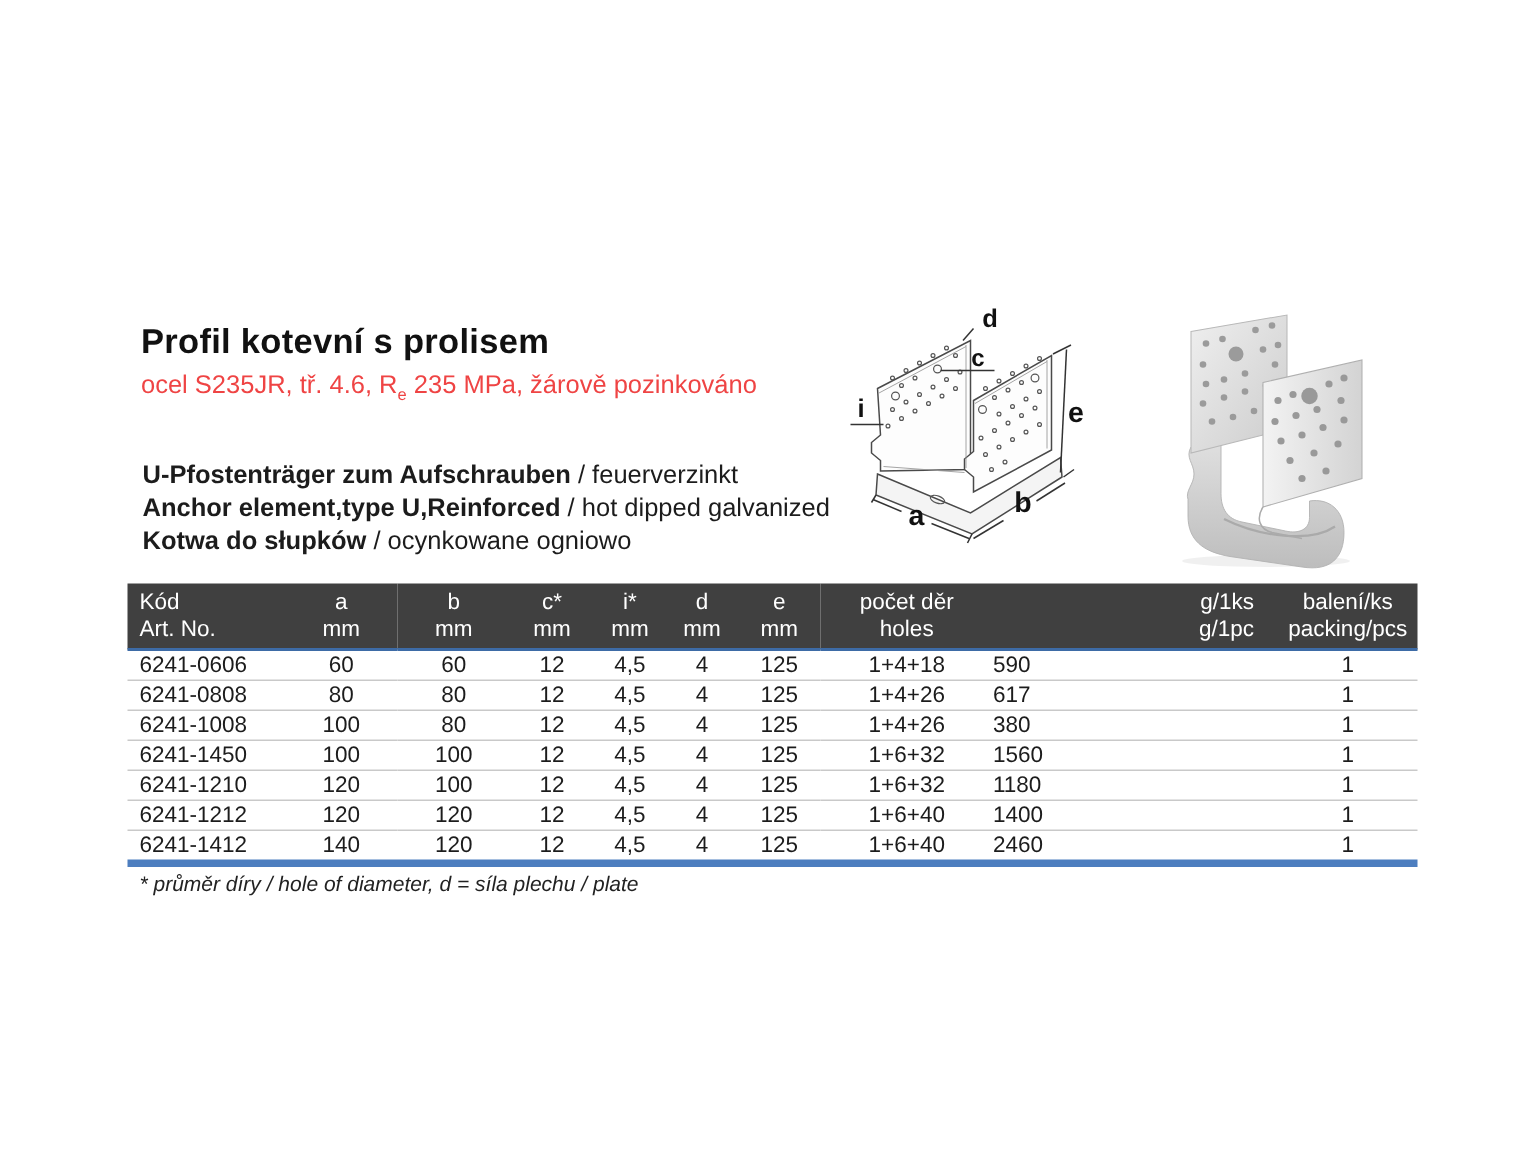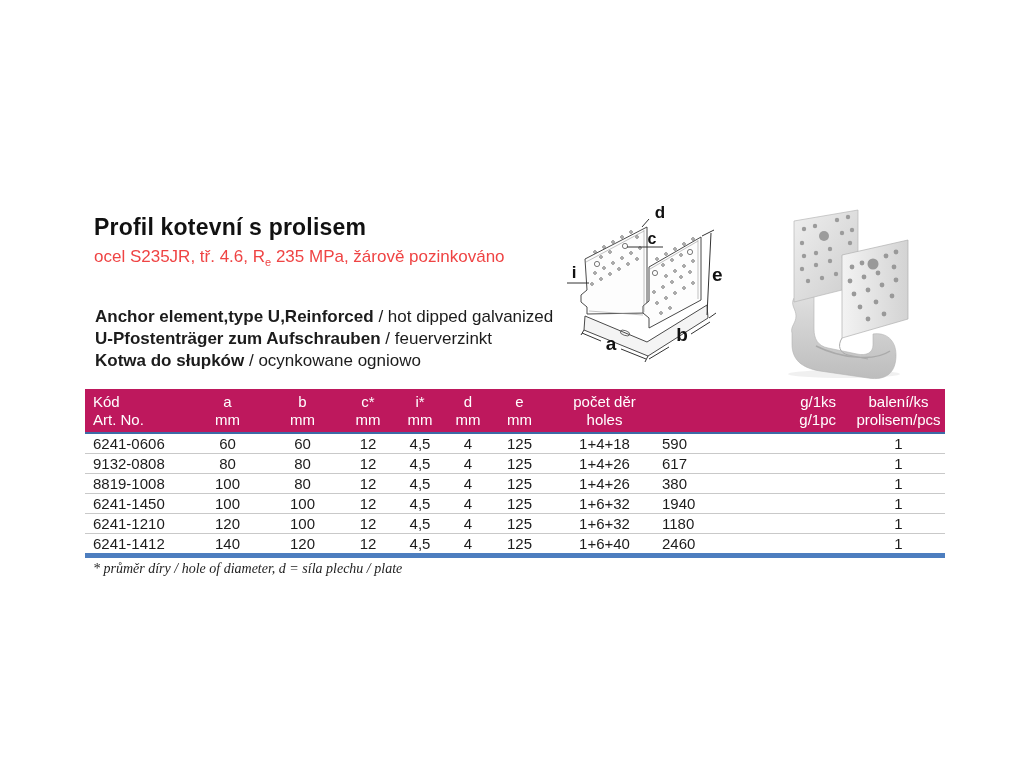--- a/index.html
+++ b/index.html
@@ -19,50 +19,50 @@
 
   
   .diagram { position:absolute; left:545px; top:185px; width:230px; height:200px; }
   .photo { position:absolute; left:782px; top:188px; width:175px; height:192px; }
   .dim-label { font-family:"Liberation Sans", sans-serif; font-weight:bold; fill:#111; }
 
   
   .table-wrap { position:absolute; left:85px; top:389px; width:860px; }
   table.spec { border-collapse:collapse; table-layout:fixed; width:860px; }
   table.spec thead th {
-    background:#be185d; color:#fff; font-weight:normal; font-size:15px;
+    background:#404040; color:#fff; font-weight:normal; font-size:15px;
     line-height:18px; padding:4px 0 3px 0; text-align:center; vertical-align:top;
     border-bottom:2px solid #3d6ba6;
   }
   table.spec thead th.c-code { text-align:left; padding-left:8px; }
   table.spec thead th.c-wt   { text-align:right; padding-right:16px;margin-top:13px; }
   table.spec tbody td {
     font-size:15px; height:19px; line-height:19px; text-align:center;
     border-bottom:1px solid #c9c9c9; color:#1c1c1c; padding:0;
     white-space:nowrap; overflow:hidden;
   }
   table.spec tbody tr:last-child td { border-bottom:none; }
   table.spec tbody td.c-code { text-align:left; padding-left:8px; }
   table.spec tbody td.c-wt   { text-align:left; padding-right:16px; }
   .bottom-bar { width:860px; height:5px; background:#4d7ebf; }
-  .footnote { font-size:14px; font-style:italic; padding:3px 0 0 8px; color:#222;font-family:Liberation Serif, serif; }
+  .footnote { font-size:14px; font-style:italic; padding:3px 0 0 8px; color:#222; }
 </style>
 </head>
 <body>
 
 <div class="page">
 
   <div class="title-block">
     <div class="title">Profil kotevní s prolisem</div>
     <div class="subtitle"><span>ocel S235JR, tř. 4.6, R</span><sub>e</sub><span> 235 MPa, žárově pozinkováno</span></div>
   </div>
 
   <div class="desc-block">
+    <div class="desc-line"><span class="b">U-Pfostenträger zum Aufschrauben</span><span> / feuerverzinkt</span></div>
     <div class="desc-line"><span class="b">Anchor element,type U,Reinforced</span><span> / hot dipped galvanized</span></div>
-    <div class="desc-line"><span class="b">U-Pfostenträger zum Aufschrauben</span><span> / feuerverzinkt</span></div>
     <div class="desc-line"><span class="b">Kotwa do słupków</span><span> / ocynkowane ogniowo</span></div>
   </div>
 
   <svg class="diagram" viewBox="0 0 230 200" xmlns="http://www.w3.org/2000/svg">
     <g stroke="#4a4a4a" stroke-width="1" fill="#fafafa">
 
       <path d="M40,131 L102,157 L162,120 L163,133 L103,171 L39,145 Z" fill="#f4f4f4"></path>
 
       <path d="M40,74 L102,42 L102,128 L42,129 L42,122 L36,117 L36,110 L42,105 Z" fill="#fdfdfd"></path>
 
@@ -273,83 +273,95 @@
           <th>
               <div>počet děr</div>
               <div>holes</div>
             </th>
           <th class="c-wt">
               <div>g/1ks</div>
               <div>g/1pc</div>
             </th>
           <th>
               <div>balení/ks</div>
-              <div>prolisem/pcs</div>
+              <div>packing/pcs</div>
             </th>
         </tr>
       </thead>
       <tbody>
           <tr>
             <td class="c-code">6241-0606</td>
             <td>60</td>
             <td>60</td>
             <td>12</td>
             <td>4,5</td>
             <td>4</td>
             <td>125</td>
             <td>1+4+18</td>
             <td class="c-wt">590</td>
             <td>1</td>
           </tr>
           <tr>
-            <td class="c-code">9132-0808</td>
+            <td class="c-code">6241-0808</td>
             <td>80</td>
             <td>80</td>
             <td>12</td>
             <td>4,5</td>
             <td>4</td>
             <td>125</td>
             <td>1+4+26</td>
             <td class="c-wt">617</td>
             <td>1</td>
           </tr>
           <tr>
-            <td class="c-code">8819-1008</td>
+            <td class="c-code">6241-1008</td>
             <td>100</td>
             <td>80</td>
             <td>12</td>
             <td>4,5</td>
             <td>4</td>
             <td>125</td>
             <td>1+4+26</td>
             <td class="c-wt">380</td>
             <td>1</td>
           </tr>
           <tr>
             <td class="c-code">6241-1450</td>
             <td>100</td>
             <td>100</td>
             <td>12</td>
             <td>4,5</td>
             <td>4</td>
             <td>125</td>
             <td>1+6+32</td>
-            <td class="c-wt">1940</td>
+            <td class="c-wt">1560</td>
             <td>1</td>
           </tr>
           <tr>
             <td class="c-code">6241-1210</td>
             <td>120</td>
             <td>100</td>
             <td>12</td>
             <td>4,5</td>
             <td>4</td>
             <td>125</td>
             <td>1+6+32</td>
             <td class="c-wt">1180</td>
+            <td>1</td>
+          </tr>
+          <tr>
+            <td class="c-code">6241-1212</td>
+            <td>120</td>
+            <td>120</td>
+            <td>12</td>
+            <td>4,5</td>
+            <td>4</td>
+            <td>125</td>
+            <td>1+6+40</td>
+            <td class="c-wt">1400</td>
             <td>1</td>
           </tr>
           <tr>
             <td class="c-code">6241-1412</td>
             <td>140</td>
             <td>120</td>
             <td>12</td>
             <td>4,5</td>
             <td>4</td>
             <td>125</td>

